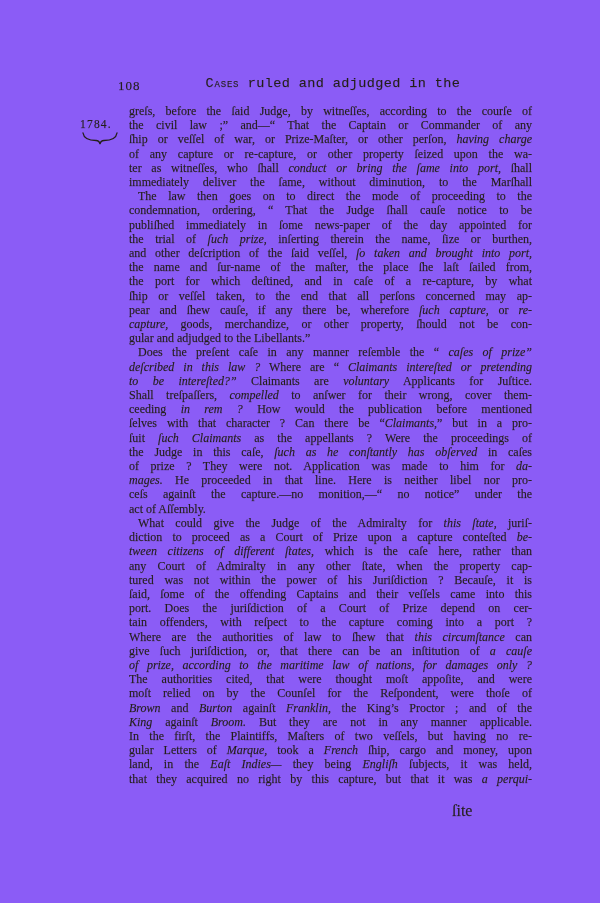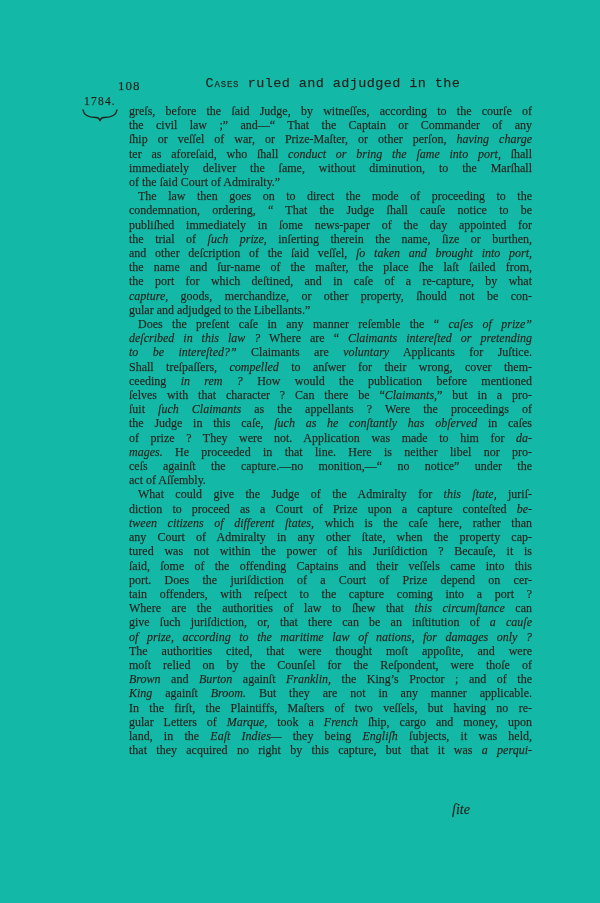--- a/index.html
+++ b/index.html
@@ -1,50 +1,50 @@
 <!DOCTYPE html>
 <html><head>
 <meta charset="utf-8">
 <style>
   html,body{margin:0;padding:0;background:#e9e7e2;}
   #page{
     position:relative;
     width:600px;height:903px;
-    background:#14b8a6;
+    background:#8b5cf6;
     overflow:hidden;
     font-family:"Liberation Serif","DejaVu Serif",serif;
     color:#241f19;
     -webkit-text-stroke:0.25px rgba(36,31,25,.55);
   }
   .pagenum{
     position:absolute;left:118px;top:78px;
     font-size:13px;letter-spacing:1px;
   }
   .runtitle{
     position:absolute;left:133px;top:76px;width:400px;
     text-align:center;font-size:13.5px;letter-spacing:.4px;font-family:Liberation Mono, monospace;
   }
   .sc{font-variant:small-caps;letter-spacing:.8px;}
   .marginnote{
-    position:absolute;left:80px;top:95px;width:40px;
-    text-align:center;
+    position:absolute;left:80px;top:118px;width:40px;
+    text-align:left;
   }
   .yearlabel{font-size:11.5px;letter-spacing:1.2px;display:block;}
   .brace{display:block;margin:1px auto 0 auto;}
   .bodytext{
     position:absolute;left:129px;top:104px;width:403px;
     font-size:12px;line-height:14.2px;
   }
   .line{white-space:normal;text-align:left;}
   .line.just{text-align:justify;text-align-last:justify;text-justify:inter-word;}
   .line.ind{text-indent:9px;}
   .it{font-style:italic;}
   .catchword{
     position:absolute;left:452px;top:802px;
-    font-size:14px;font-style:italic;
+    font-size:16px;
   }
 </style>
 </head>
 <body>
 
 <div id="page">
 
   <div class="pagenum">108</div>
 
   <div class="runtitle"><span class="sc">Cases</span><span> ruled and adjudged in the</span></div>
@@ -53,30 +53,32 @@
     <span class="yearlabel">1784.</span>
     <svg class="brace" width="38" height="14" viewBox="0 0 38 14">
       <path d="M2,2 C3,8.5 9,9.5 15,9.5 C17.5,9.5 18.4,10.2 19,13 C19.6,10.2 20.5,9.5 23,9.5 C29,9.5 35,8.5 36,2" fill="none" stroke="#241f19" stroke-width="1.3" stroke-linecap="round"></path>
     </svg>
   </div>
 
   <div class="bodytext">
       <div class="line just"><span>greſs, before the ſaid Judge, by witneſſes, according to the courſe of</span></div>
       <div class="line just"><span>the civil law ;” and—“ That the Captain or Commander of any</span></div>
       <div class="line just"><span>ſhip or veſſel of war, or Prize-Maſter, or other perſon, </span><span class="it">having charge</span></div>
-      <div class="line just"><span>ter as aforeſaid, who ſhall </span><span class="it">conduct or bring the ſame into port</span><span>, ſhall</span></div>
+      <div class="line just"><span>of any capture or re-capture, or other property ſeized upon the wa-</span></div>
+      <div class="line just"><span>ter as witneſſes, who ſhall </span><span class="it">conduct or bring the ſame into port</span><span>, ſhall</span></div>
       <div class="line just"><span>immediately deliver the ſame, without diminution, to the Marſhall</span></div>
-      <div class="line"><span>of the ſaid Court of Admiralty.”</span></div>
       <div class="line just ind"><span>The law then goes on to direct the mode of proceeding to the</span></div>
       <div class="line just"><span>condemnation, ordering, “ That the Judge ſhall cauſe notice to be</span></div>
       <div class="line just"><span>publiſhed immediately in ſome news-paper of the day appointed for</span></div>
       <div class="line just"><span>the trial of </span><span class="it">ſuch prize,</span><span> inſerting therein the name, ſize or burthen,</span></div>
       <div class="line just"><span>and other deſcription of the ſaid veſſel, </span><span class="it">ſo taken and brought into port,</span></div>
       <div class="line just"><span>the name and ſur-name of the maſter, the place ſhe laſt ſailed from,</span></div>
       <div class="line just"><span>the port for which deſtined, and in caſe of a re-capture, by what</span></div>
+      <div class="line just"><span>ſhip or veſſel taken, to the end that all perſons concerned may ap-</span></div>
+      <div class="line just"><span>pear and ſhew cauſe, if any there be, wherefore </span><span class="it">ſuch capture,</span><span> or </span><span class="it">re-</span></div>
       <div class="line just"><span class="it">capture,</span><span> goods, merchandize, or other property, ſhould not be con-</span></div>
       <div class="line"><span>gular and adjudged to the Libellants.”</span></div>
       <div class="line just ind"><span>Does the preſent caſe in any manner reſemble the “ </span><span class="it">caſes of prize”</span></div>
       <div class="line just"><span class="it">deſcribed in this law ?</span><span> Where are “ </span><span class="it">Claimants intereſted or pretending</span></div>
       <div class="line just"><span class="it">to be intereſted?”</span><span> Claimants are </span><span class="it">voluntary</span><span> Applicants for Juſtice.</span></div>
       <div class="line just"><span>Shall treſpaſſers, </span><span class="it">compelled</span><span> to anſwer for their wrong, cover them-</span></div>
       <div class="line just"><span>ceeding </span><span class="it">in rem ?</span><span> How would the publication before mentioned</span></div>
       <div class="line just"><span>ſelves with that character ? Can there be “</span><span class="it">Claimants,</span><span>” but in a pro-</span></div>
       <div class="line just"><span>ſuit </span><span class="it">ſuch Claimants</span><span> as the appellants ? Were the proceedings of</span></div>
       <div class="line just"><span>the Judge in this caſe, </span><span class="it">ſuch as he conſtantly has obſerved</span><span> in caſes</span></div>

